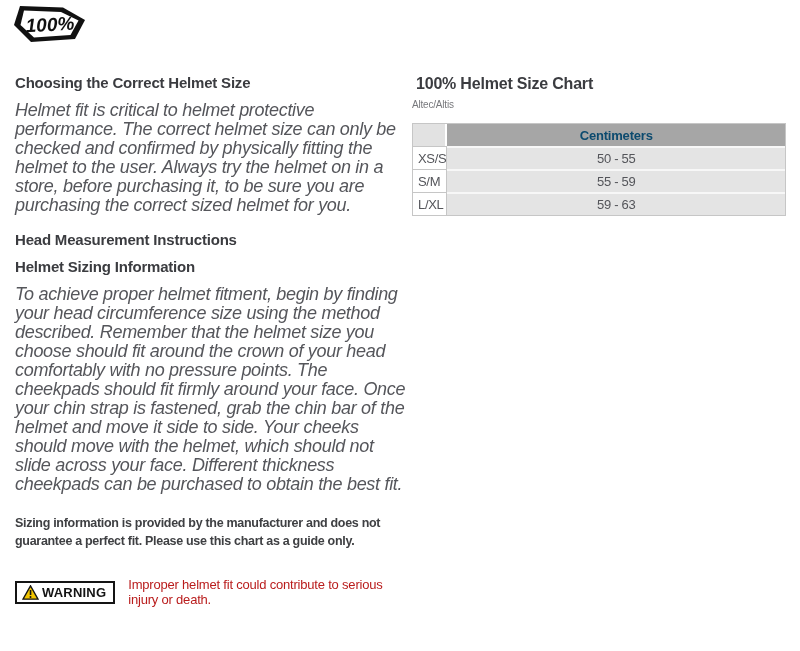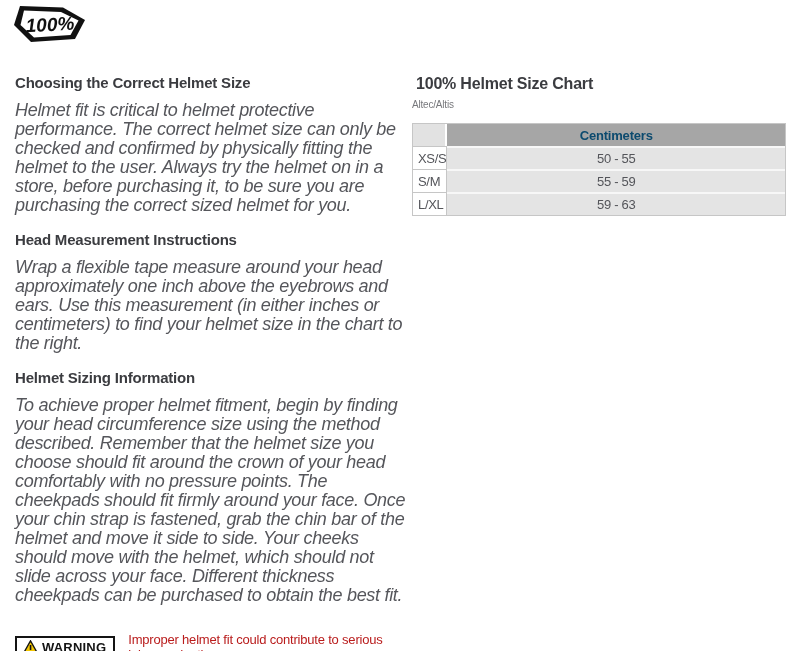--- a/index.html
+++ b/index.html
@@ -81,25 +81,25 @@
     <polygon points="10,6.5 47,8 64.5,16.5 56.5,31 20,33.5 6.5,21" fill="#ffffff"></polygon>
     <text x="36" y="27" text-anchor="middle" transform="rotate(-3 36 21)" font-family="Liberation Sans, sans-serif" font-size="19" font-weight="bold" font-style="italic" fill="#111111">100%</text>
   </svg>
 </div>
 
 <div class="left-col">
   <h3 class="section-heading">Choosing the Correct Helmet Size</h3>
   <p class="section-body">Helmet fit is critical to helmet protective performance. The correct helmet size can only be checked and confirmed by physically fitting the helmet to the user. Always try the helmet on in a store, before purchasing it, to be sure you are purchasing the correct sized helmet for you.</p>
 
   <h3 class="section-heading">Head Measurement Instructions</h3>
-  <p class="section-body">Wrap a flexible tape measure around your head approximately one inch above the eyebrows and ears. Use this measurement (in either inches or centimeters) to find your helmet size in the chart to the right.</p>
 
   <h3 class="section-heading">Helmet Sizing Information</h3>
   <p class="section-body">To achieve proper helmet fitment, begin by finding your head circumference size using the method described. Remember that the helmet size you choose should fit around the crown of your head comfortably with no pressure points. The cheekpads should fit firmly around your face. Once your chin strap is fastened, grab the chin bar of the helmet and move it side to side. Your cheeks should move with the helmet, which should not slide across your face. Different thickness cheekpads can be purchased to obtain the best fit.</p>
 
+  <p class="disclaimer">Sizing information is provided by the manufacturer and does not guarantee a perfect fit. Please use this chart as a guide only.</p>
 
   <div class="warning-row">
     <span class="warning-badge">
       <svg width="17" height="15" viewBox="0 0 20 18">
         <polygon points="10,1 19,17 1,17" fill="#f2c500" stroke="#141414" stroke-width="1.6"></polygon>
         <rect x="9.1" y="6" width="1.9" height="6" fill="#141414"></rect>
         <circle cx="10" cy="14.3" r="1.2" fill="#141414"></circle>
       </svg>
       <span class="badge-label">WARNING</span>
     </span>

